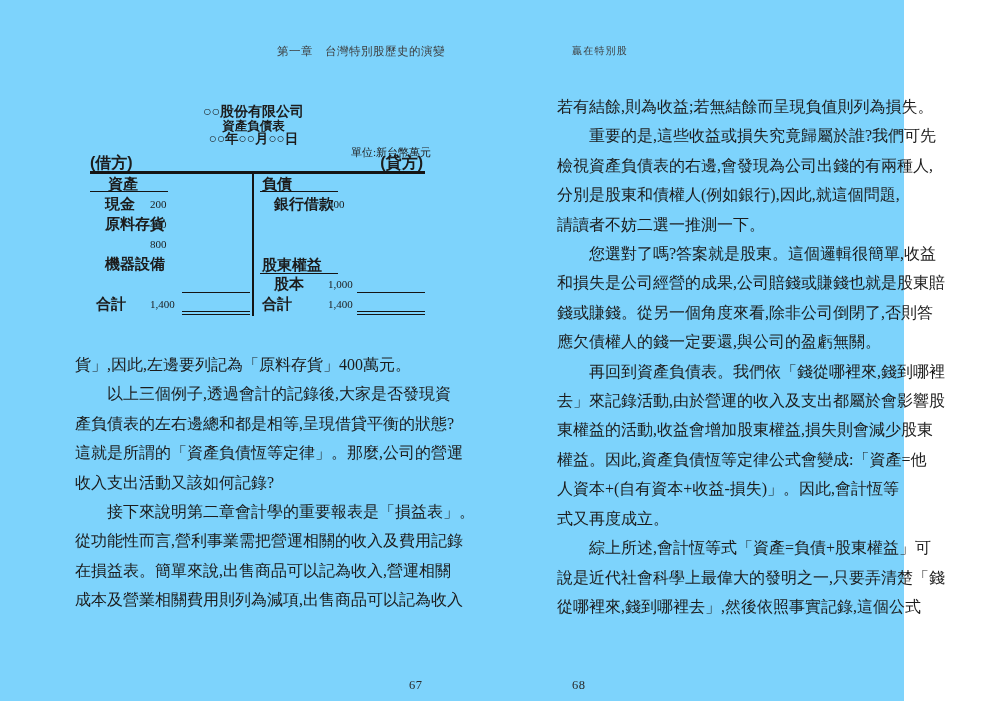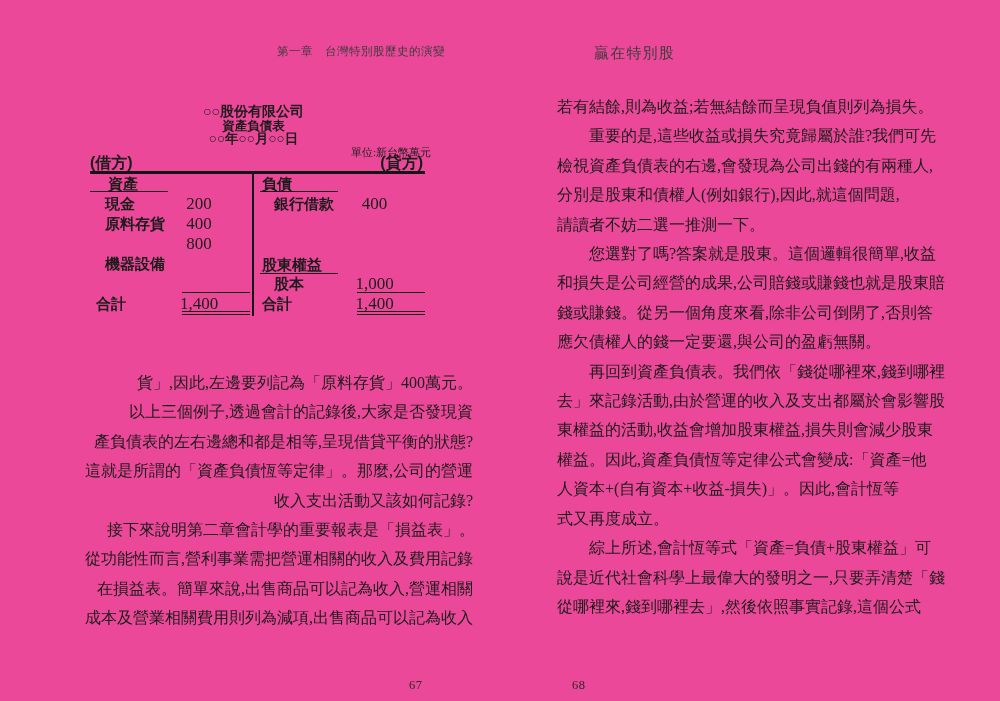--- a/index.html
+++ b/index.html
@@ -2,35 +2,35 @@
 <html><head>
 <meta charset="utf-8">
 <style>
   html, body { margin:0; padding:0; }
   body {
     width:1000px; height:701px; overflow:hidden;
     background:#ffffff;
     font-family:"Liberation Serif", serif;
     color:#1c1c1c;
   }
-  .spread { position:relative; width:1000px; height:701px; background:#ec4899; }
+  .spread { position:relative; width:904px; height:701px; background:#7dd3fc; }
 
   
   .rh { position:absolute; font-family:"Liberation Sans", sans-serif; color:#3c3c3c; white-space:nowrap; }
   .rh-left  { left:277px; top:44px; font-size:11.5px; letter-spacing:0.5px; }
-  .rh-right { left:594px; top:44px; font-size:15px;   letter-spacing:1.2px; }
+  .rh-right { left:572px; top:44px; font-size:10px;   letter-spacing:1.2px; }
 
   
   .pn { position:absolute; font-size:12.5px; letter-spacing:0.5px; color:#2a2a2a;margin-top:34px; }
   .pn-left  { left:409px; top:644px; }
   .pn-right { left:572px; top:644px; }
 
   
   .body-col { position:absolute; width:398px; }
-  .body-left  { left:75px;  top:368px;text-align:right; }
+  .body-left  { left:75px;  top:350px; }
   .body-right { left:557px; top:92px;  }
   .bl { line-height:29.4px; font-size:16px; white-space:nowrap; color:#1c1c1c; }
 
   
   .bs { position:absolute; left:90px; top:100px; width:335px; height:220px;
         font-family:"Liberation Sans", sans-serif; }
   .bs .abs { position:absolute; }
   .bs-company { top:3px;  left:0; width:327px; text-align:center; font-size:14px;   font-weight:600; }
   .bs-title   { top:18px; left:0; width:327px; text-align:center; font-size:12.5px; font-weight:600; }
   .bs-date    { top:30px; left:0; width:327px; text-align:center; font-size:13.5px; font-weight:600; }
@@ -48,21 +48,21 @@
   .u-liab  { left:170px; top:90.5px;  width:78px; }
   .u-equity{ left:170px; top:172.5px; width:78px; }
   .sub-l   { left:92px;  top:191.5px; width:68px; }
   .sub-r   { left:267px; top:191.5px; width:68px; }
   .dbl     { position:absolute; width:68px; height:4px; box-sizing:border-box;
              border-top:1.3px solid #141414; border-bottom:1.3px solid #141414; }
   .dbl-l   { left:92px;  top:211px; }
   .dbl-r   { left:267px; top:211px; }
 
   .tl { position:absolute; line-height:20px; font-size:15px; font-weight:600; white-space:nowrap; }
-  .tv { position:absolute; line-height:20px; font-size:17px; text-align:center;
+  .tv { position:absolute; line-height:20px; font-size:11px; text-align:left;
         font-family:"Liberation Serif", serif; }
   .vL { left:60px;  width:98px; }
   .vR { left:238px; width:93px; }
 </style>
 </head>
 <body>
 
 <div class="spread">
 
   <div class="rh rh-left">第一章　台灣特別股歷史的演變</div>

